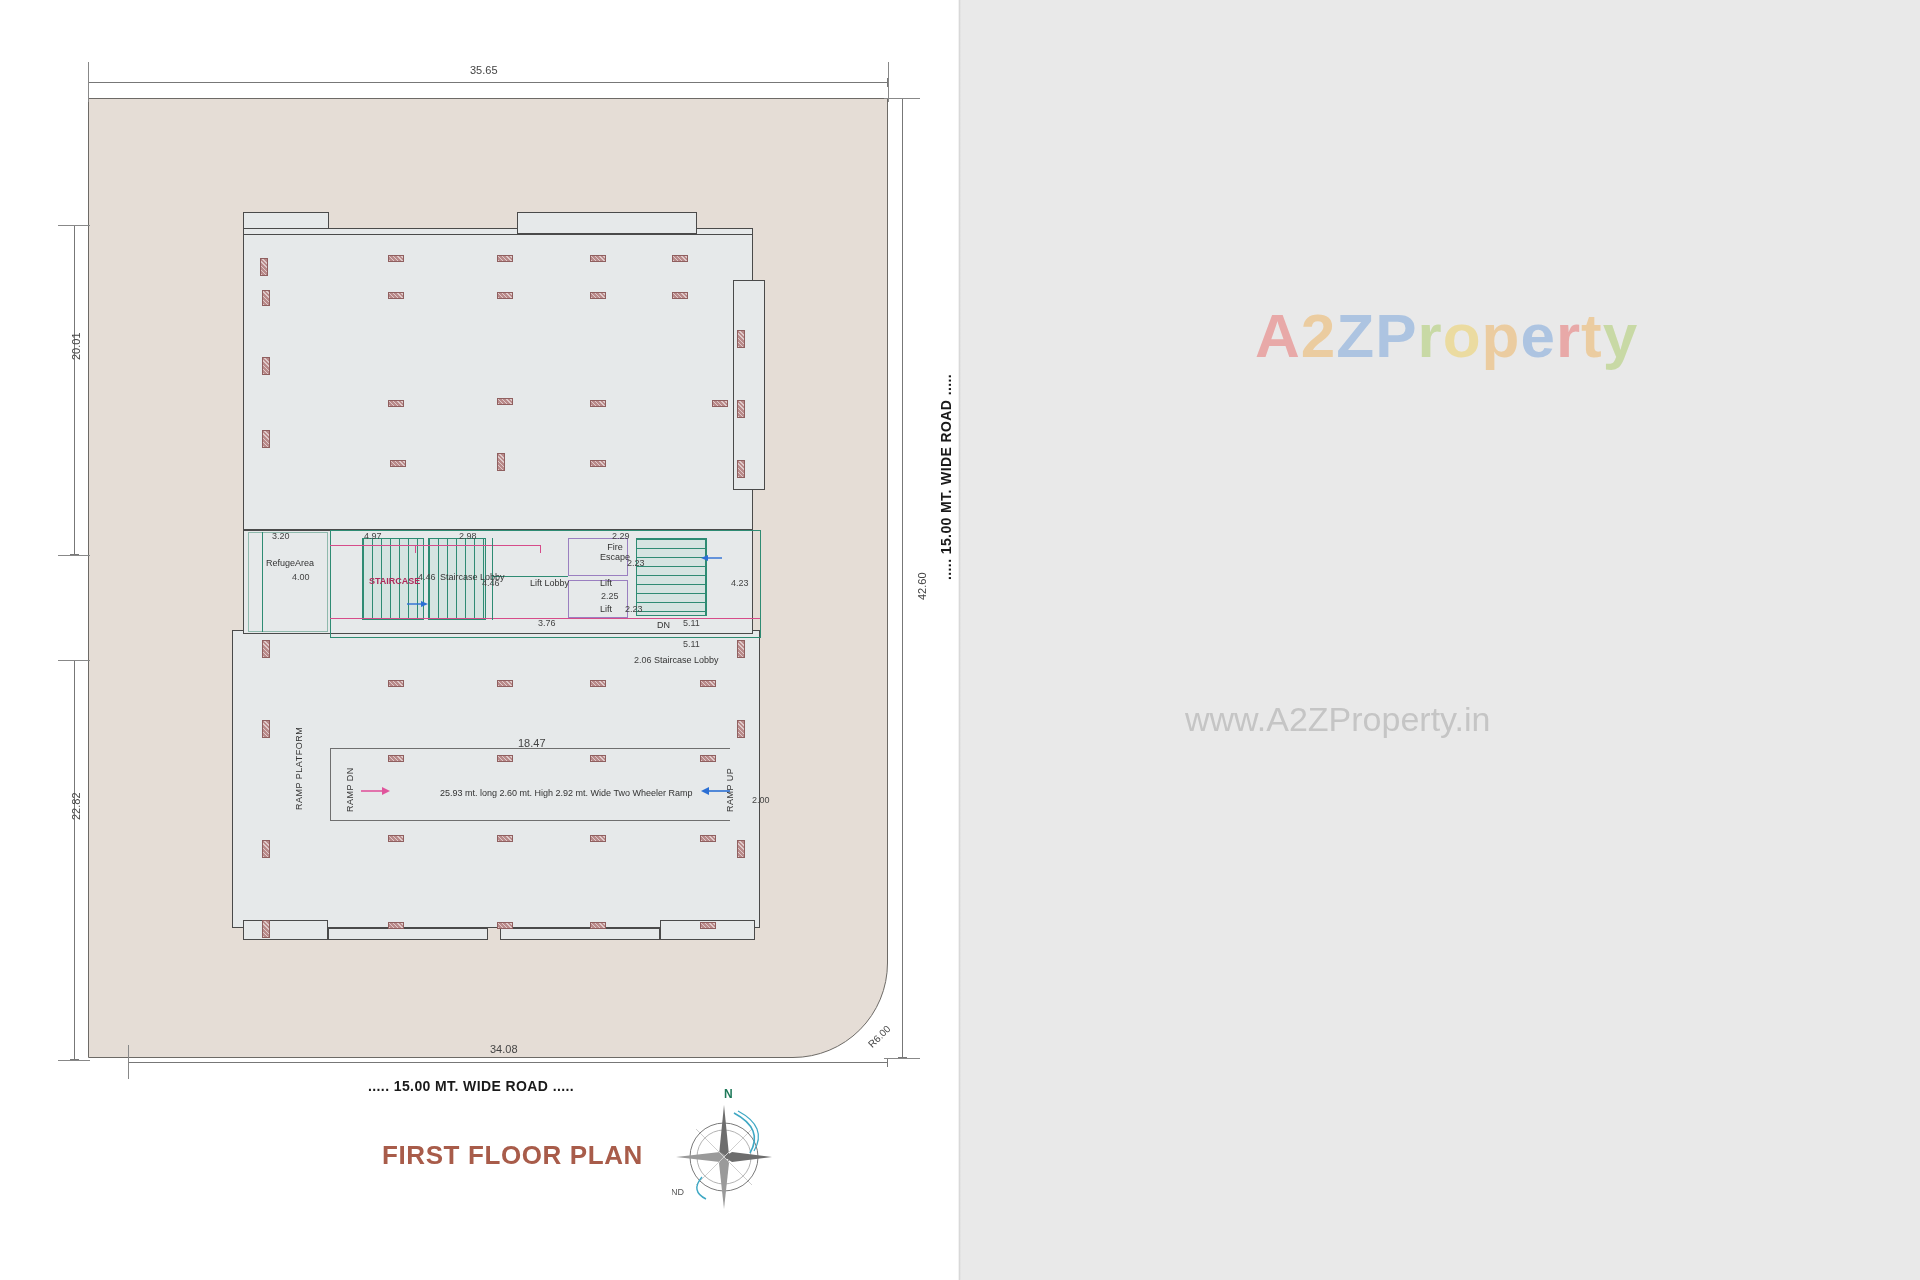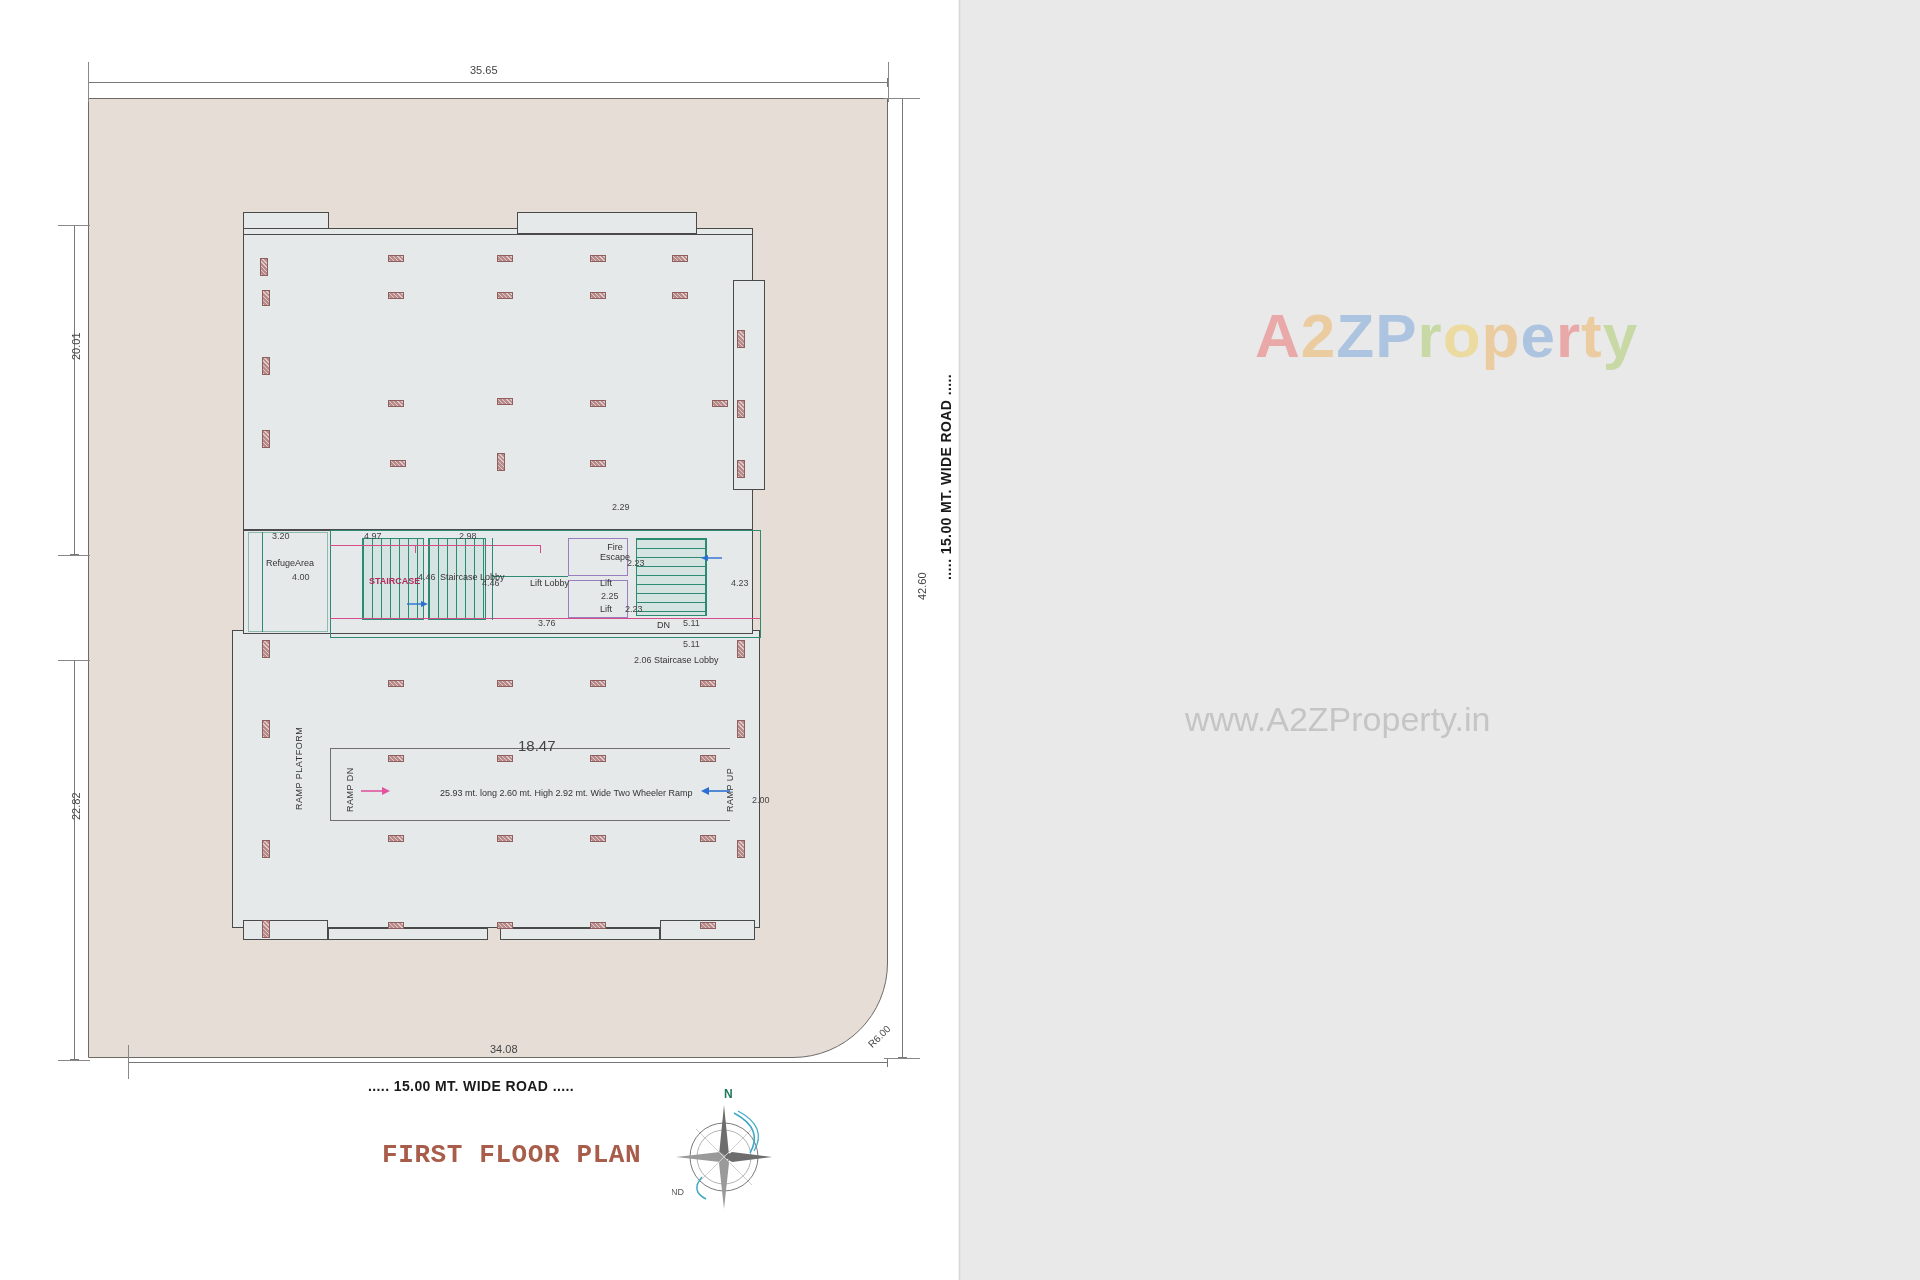--- a/index.html
+++ b/index.html
@@ -68,21 +68,21 @@
   }
   .road-label-v {
     position:absolute; font-size:14px; font-weight:bold; letter-spacing:.4px;
     color:#1a1a1a; white-space:nowrap;
     transform-origin:0 0; transform:rotate(-90deg);
   }
 
   
   .plan-title {
     position:absolute; font-size:26px; font-weight:bold; color:#a85c4a;
-    letter-spacing:.6px; white-space:nowrap;font-family:Liberation Mono, monospace;
+    letter-spacing:.6px; white-space:nowrap;
   }
 
   
   .col {
     position:absolute; background:#b98a8a;
     border:.6px solid #8f5f5f;
     background-image:repeating-linear-gradient(45deg,rgba(255,255,255,.55) 0 1px,transparent 1px 3px);
   }
 
   
@@ -264,21 +264,21 @@
   <div class="greenline" style="left:262px;top:532px;width:1px;height:100px;"></div>
 
   <div class="liftbox" style="left:568px;top:538px;width:60px;height:38px;"></div>
   <div class="liftbox" style="left:568px;top:580px;width:60px;height:38px;"></div>
   <div class="greenline" style="left:492px;top:538px;width:1px;height:82px;"></div>
   <div class="greenline" style="left:492px;top:576px;width:76px;height:1px;"></div>
 
   <div class="dimtext" style="left:272px;top:531px;font-size:9px;">3.20</div>
   <div class="dimtext" style="left:364px;top:531px;font-size:9px;">4.97</div>
   <div class="dimtext" style="left:459px;top:531px;font-size:9px;">2.98</div>
-  <div class="dimtext" style="left:612px;top:502px;font-size:9px;">2.29</div>
+  <div class="dimtext" style="left:612px;top:531px;font-size:9px;">2.29</div>
   <div class="dimtext" style="left:627px;top:558px;font-size:9px;">2.23</div>
   <div class="dimtext" style="left:418px;top:572px;font-size:9px;">4.46</div>
   <div class="dimtext" style="left:482px;top:578px;font-size:9px;">4.46</div>
   <div class="dimtext" style="left:292px;top:572px;font-size:9px;">4.00</div>
   <div class="dimtext" style="left:601px;top:591px;font-size:9px;">2.25</div>
   <div class="dimtext" style="left:625px;top:604px;font-size:9px;">2.23</div>
   <div class="dimtext" style="left:538px;top:618px;font-size:9px;">3.76</div>
   <div class="dimtext" style="left:683px;top:618px;font-size:9px;">5.11</div>
   <div class="dimtext" style="left:683px;top:639px;font-size:9px;">5.11</div>
   <div class="dimtext" style="left:731px;top:578px;font-size:9px;">4.23</div>
@@ -299,21 +299,21 @@
     <polygon points="22,6 15,3 15,9" fill="#2b6fd4"></polygon>
   </svg>
   <svg class="arrow-r" style="left:700px;top:552px;" width="22" height="12">
     <line x1="22" y1="6" x2="5" y2="6" stroke="#2b6fd4" stroke-width="1.4"></line>
     <polygon points="1,6 8,3 8,9" fill="#2b6fd4"></polygon>
   </svg>
 
   <div class="grayline" style="left:330px;top:748px;width:400px;height:1px;"></div>
   <div class="grayline" style="left:330px;top:748px;width:1px;height:72px;"></div>
   <div class="grayline" style="left:330px;top:820px;width:400px;height:1px;"></div>
-  <div class="dimtext" style="left:518px;top:737px;font-size:15px;text-align:right;">18.47</div>
+  <div class="dimtext" style="left:518px;top:737px;font-size:11px;text-align:right;">18.47</div>
   <div class="dimtext" style="left:728px;top:795px;font-size:9px;margin-left:24px;">2.00</div>
 
   <div class="ptext-v" style="left:294px;top:810px;font-size:9px;letter-spacing:.5px;">RAMP PLATFORM</div>
   <div class="ptext-v" style="left:345px;top:812px;font-size:9px;letter-spacing:.5px;">RAMP DN</div>
   <div class="ptext-v" style="left:725px;top:812px;font-size:9px;letter-spacing:.5px;">RAMP UP</div>
   <div class="ptext" style="left:440px;top:788px;font-size:9px;">25.93 mt. long 2.60 mt. High 2.92 mt. Wide Two Wheeler Ramp</div>
 
   <svg class="arrow-r" style="left:360px;top:784px;" width="30" height="14">
     <line x1="1" y1="7" x2="24" y2="7" stroke="#e0559c" stroke-width="1.6"></line>
     <polygon points="30,7 22,3 22,11" fill="#e0559c"></polygon>

